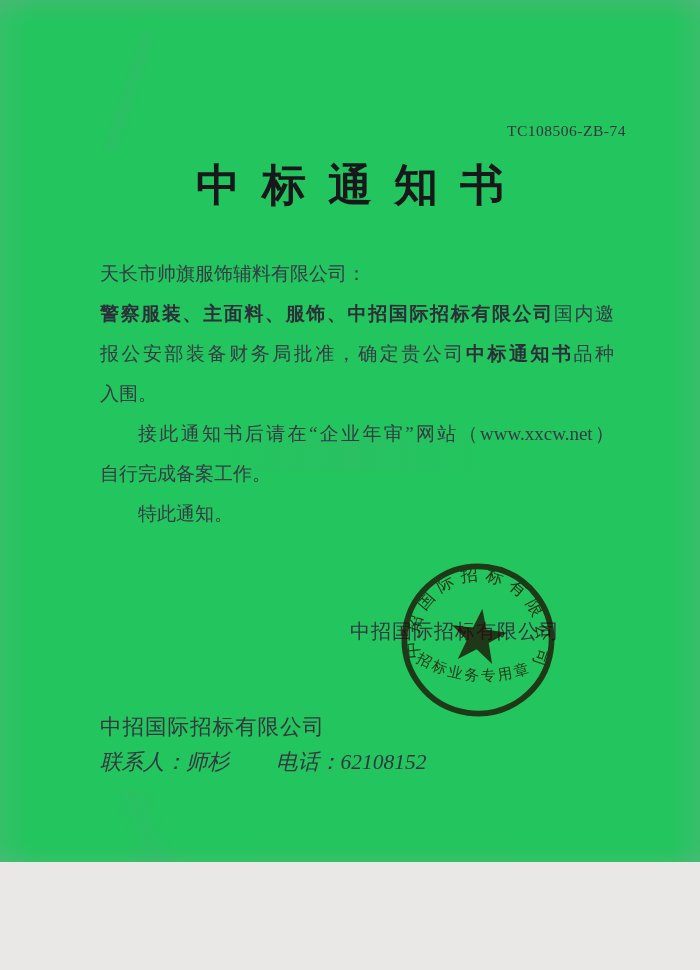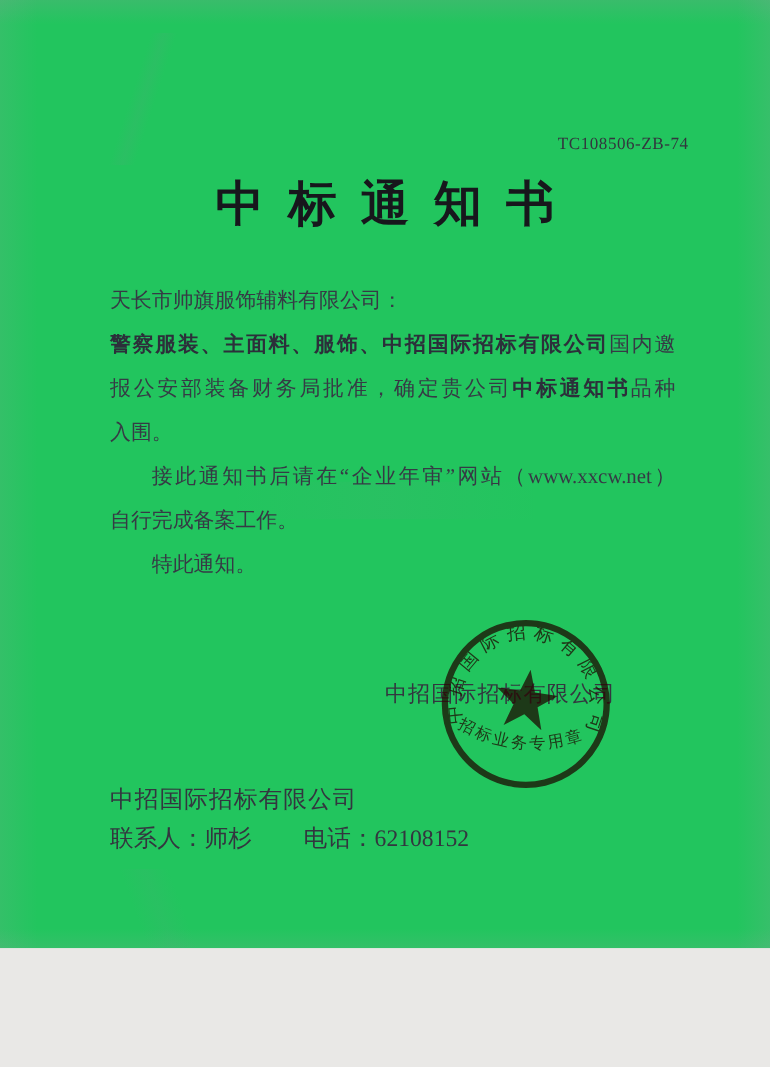--- a/index.html
+++ b/index.html
@@ -49,21 +49,21 @@
     position:absolute;left:394px;top:556px;width:168px;height:168px;
     mix-blend-mode:multiply;opacity:.92;transform:rotate(8deg);
   }
   .stamp svg{width:100%;height:100%;font-family:"DejaVu Sans","Liberation Sans",sans-serif;}
 
   .footer{
     position:absolute;left:100px;top:710px;
     font-size:21.5px;line-height:35px;color:#33363f;
   }
   .footer .footer-company{letter-spacing:1px;}
-  .contact-row{display:flex;}
+  .contact-row{display:flex;font-style:italic;}
   .contact-left{width:176px;}
   .contact-left.indented{padding-left:57px;box-sizing:border-box;}
 </style>
 </head>
 <body>
 
 <div class="page">
 
   <div class="shade shade-top"></div>
   <div class="shade shade-left"></div>

